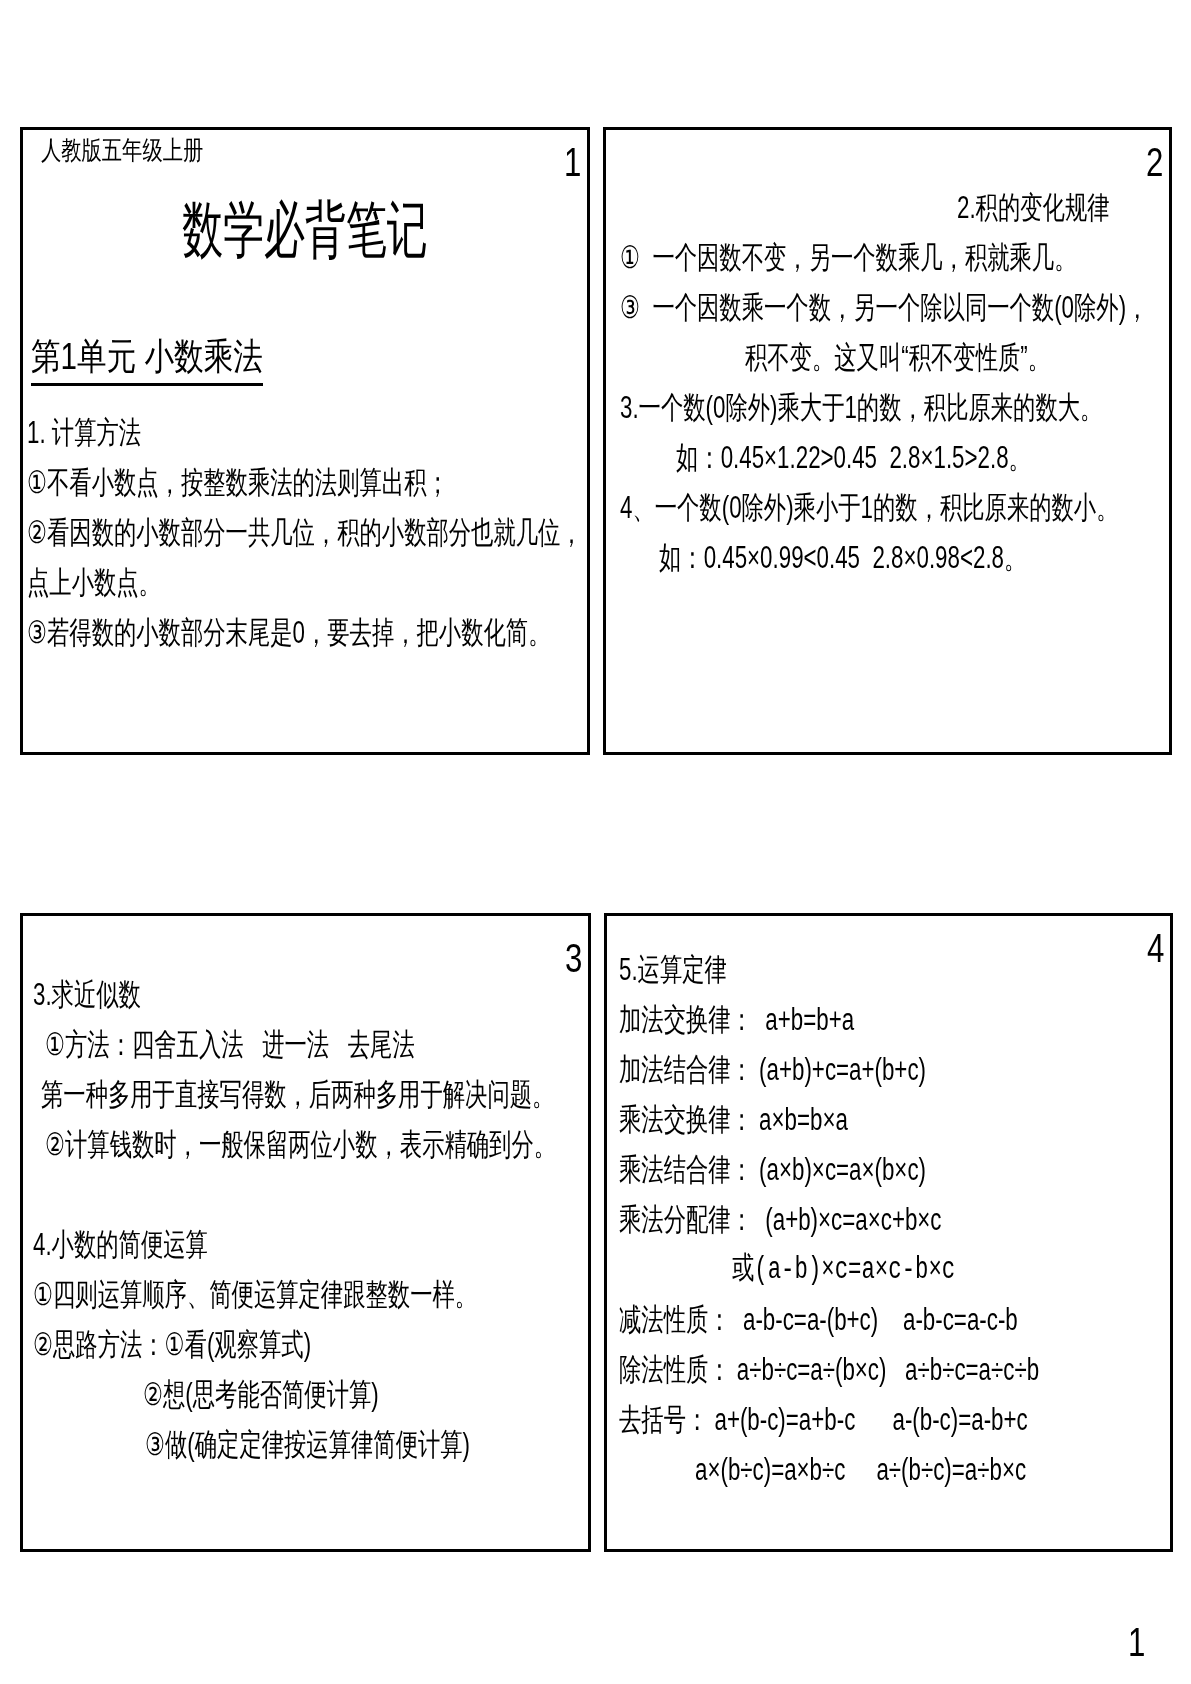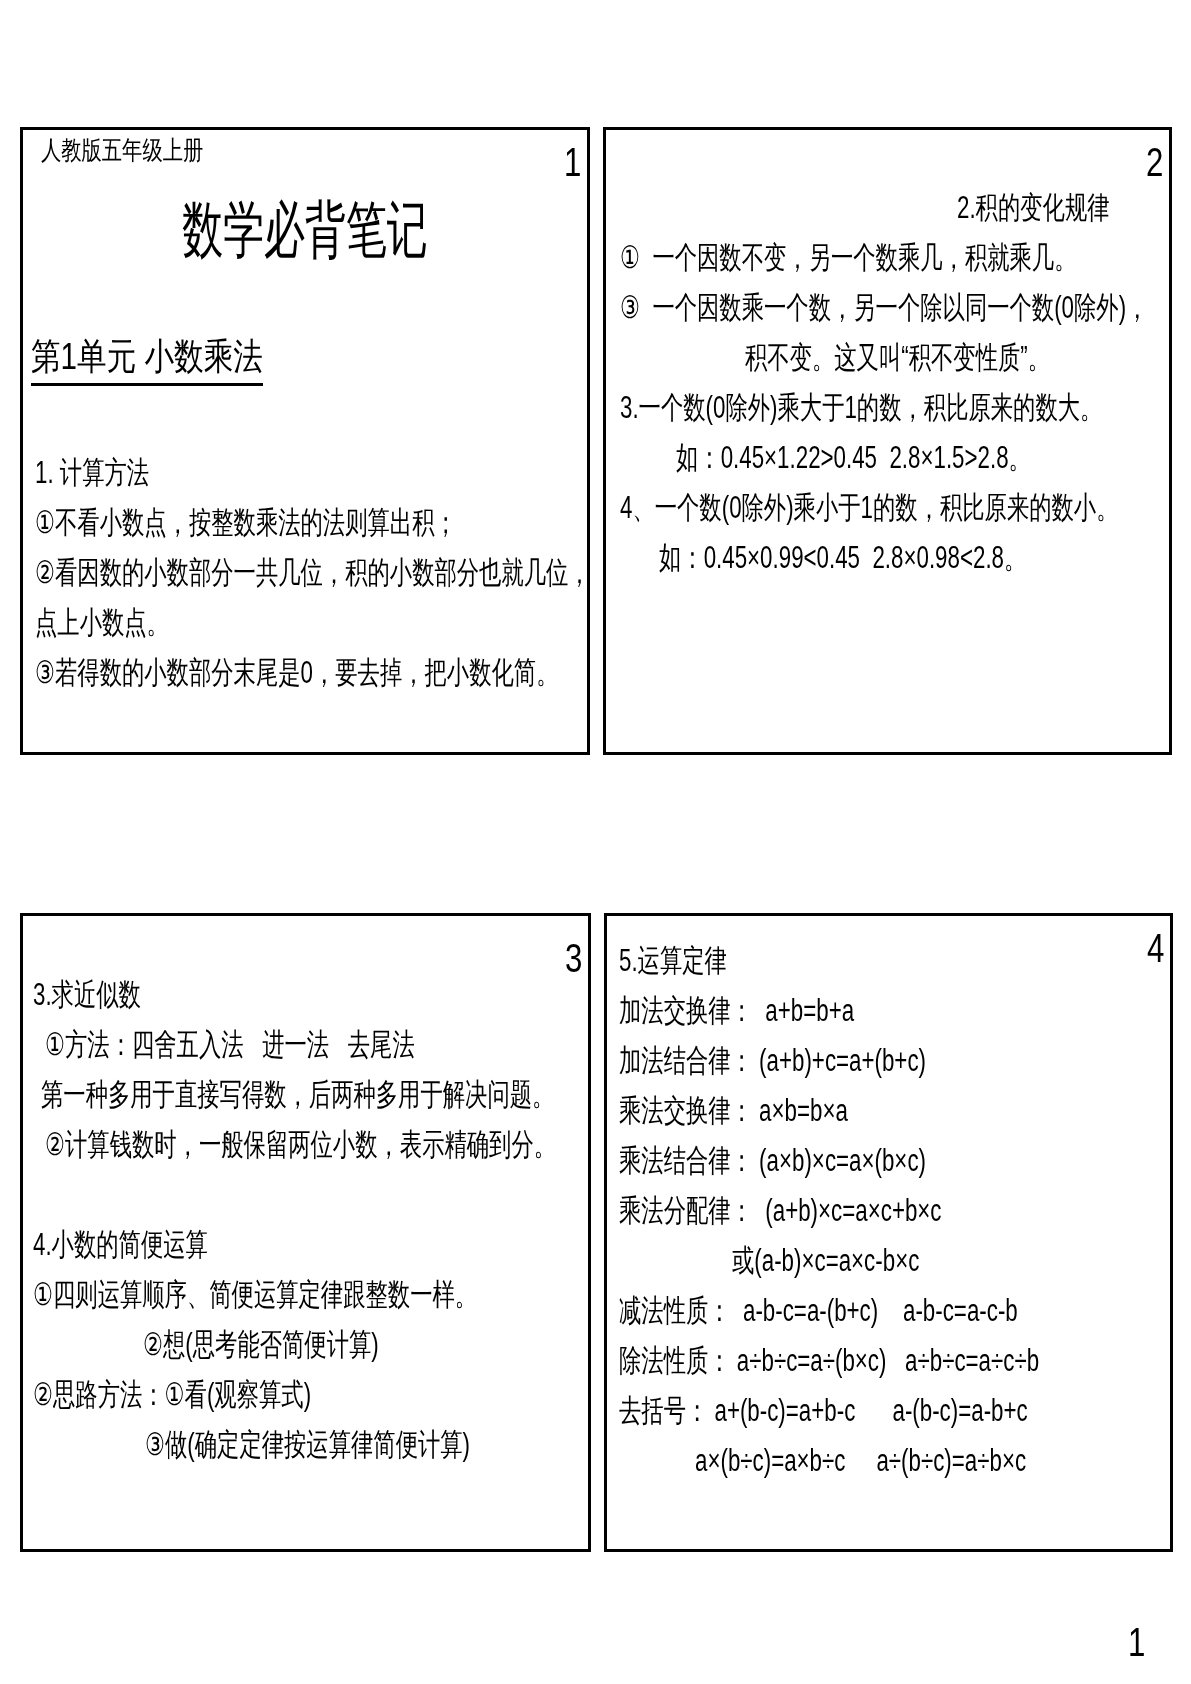--- a/index.html
+++ b/index.html
@@ -35,35 +35,35 @@
   .title { margin-top:28px; text-align:center; font-size:62px; line-height:72px; white-space:pre; }
   .title .sxc { display:inline-block; transform:scaleX(0.66); transform-origin:50% 50%; }
 
   .unit { margin:68px 0 0 8px; font-size:37px; line-height:46px; white-space:pre; }
   .unit .sx {
     display:inline-block; transform:scaleX(0.80); transform-origin:0 50%;
     border-bottom:3px solid #000; padding-bottom:3px;
   }
 
   .body { font-size:31px; }
-  #slide1 .body { margin-top:62px; padding-left:12px; }
+  #slide1 .body { margin-top:22px; padding-left:4px; }
   #slide2 .body { padding:53px 0 0 14px;text-align:right; }
   #slide3 .body { padding:54px 0 0 10px; }
-  #slide4 .body { padding:20px 0 0 12px; }
+  #slide4 .body { padding:29px 0 0 12px; }
 
   .line { line-height:50px; min-height:50px; white-space:pre; }
   .line .sx { display:inline-block; transform:scaleX(0.72); transform-origin:0 50%; white-space:pre; }
 
   .ind-8   { padding-left:8px; }
   .ind-12  { padding-left:12px; }
   .ind-42  { padding-left:42px; }
   .ind-76  { padding-left:76px; }
   .ind-110 { padding-left:110px; }
   .ind-112 { padding-left:112px; }
-  .ind-113 { padding-left:113px; }
+  .ind-113 { padding-left:113px;font-family:Liberation Mono, monospace; }
 
   .page-num {
     position:absolute; left:1128px; top:1622px;
     font-size:40px; line-height:1;
     transform:scaleX(0.78); transform-origin:0 0;
   }
 </style>
 </head>
 <body>
 
@@ -100,22 +100,22 @@
   <section class="slide" id="slide3">
     <div class="slide-num">3</div>
     <div class="body">
       <div class="line"><span class="sx">3.求近似数</span></div>
       <div class="line ind-12"><span class="sx">①方法：四舍五入法   进一法   去尾法</span></div>
       <div class="line ind-8"><span class="sx">第一种多用于直接写得数，后两种多用于解决问题。</span></div>
       <div class="line ind-12"><span class="sx">②计算钱数时，一般保留两位小数，表示精确到分。</span></div>
       <div class="line"><span class="sx"></span></div>
       <div class="line"><span class="sx">4.小数的简便运算</span></div>
       <div class="line"><span class="sx">①四则运算顺序、简便运算定律跟整数一样。</span></div>
+      <div class="line"><span class="sx">②思路方法：①看(观察算式)</span></div>
       <div class="line ind-110"><span class="sx">②想(思考能否简便计算)</span></div>
-      <div class="line"><span class="sx">②思路方法：①看(观察算式)</span></div>
       <div class="line ind-112"><span class="sx">③做(确定定律按运算律简便计算)</span></div>
     </div>
   </section>
 
   <section class="slide" id="slide4">
     <div class="slide-num">4</div>
     <div class="body">
       <div class="line"><span class="sx">5.运算定律</span></div>
       <div class="line"><span class="sx">加法交换律：  a+b=b+a</span></div>
       <div class="line"><span class="sx">加法结合律： (a+b)+c=a+(b+c)</span></div>

